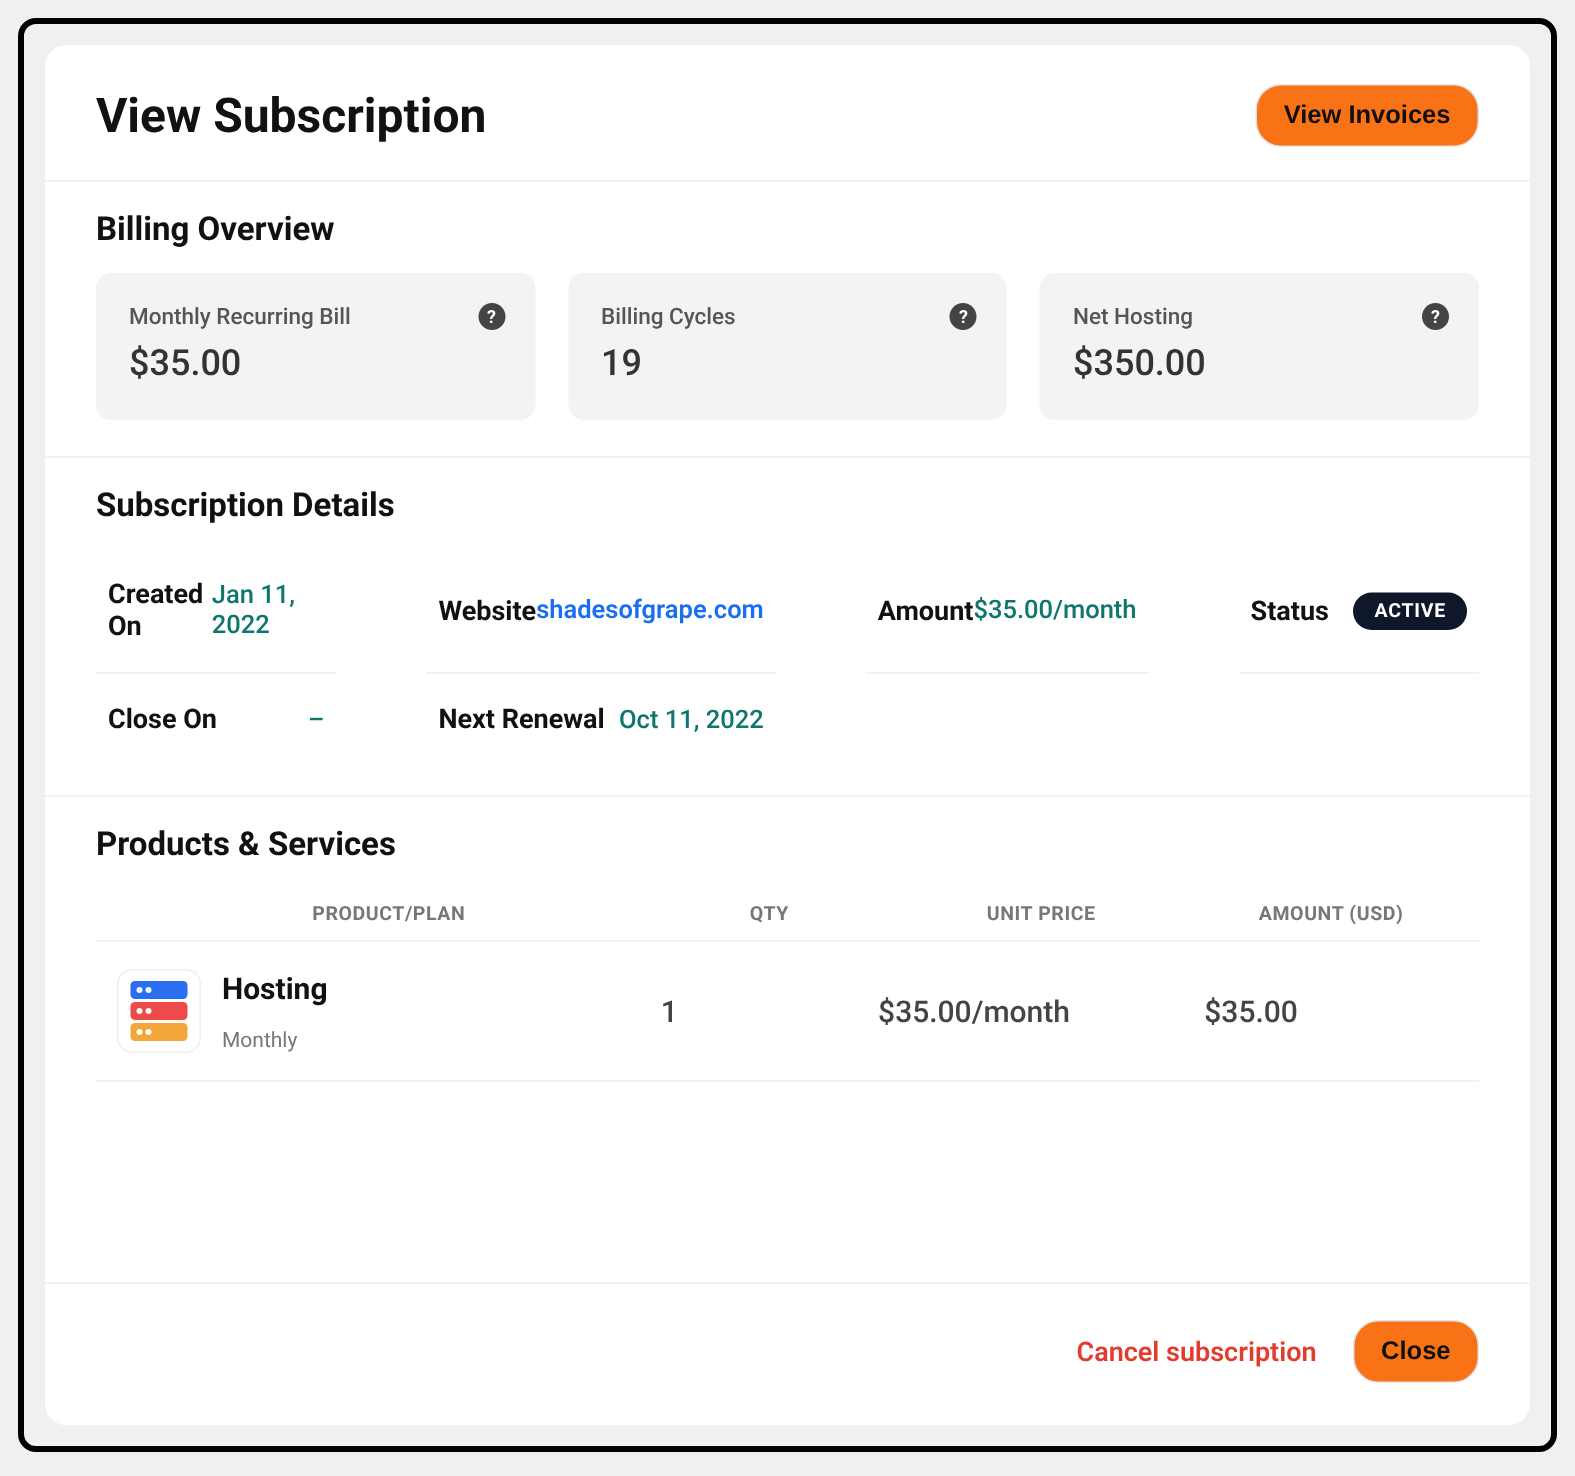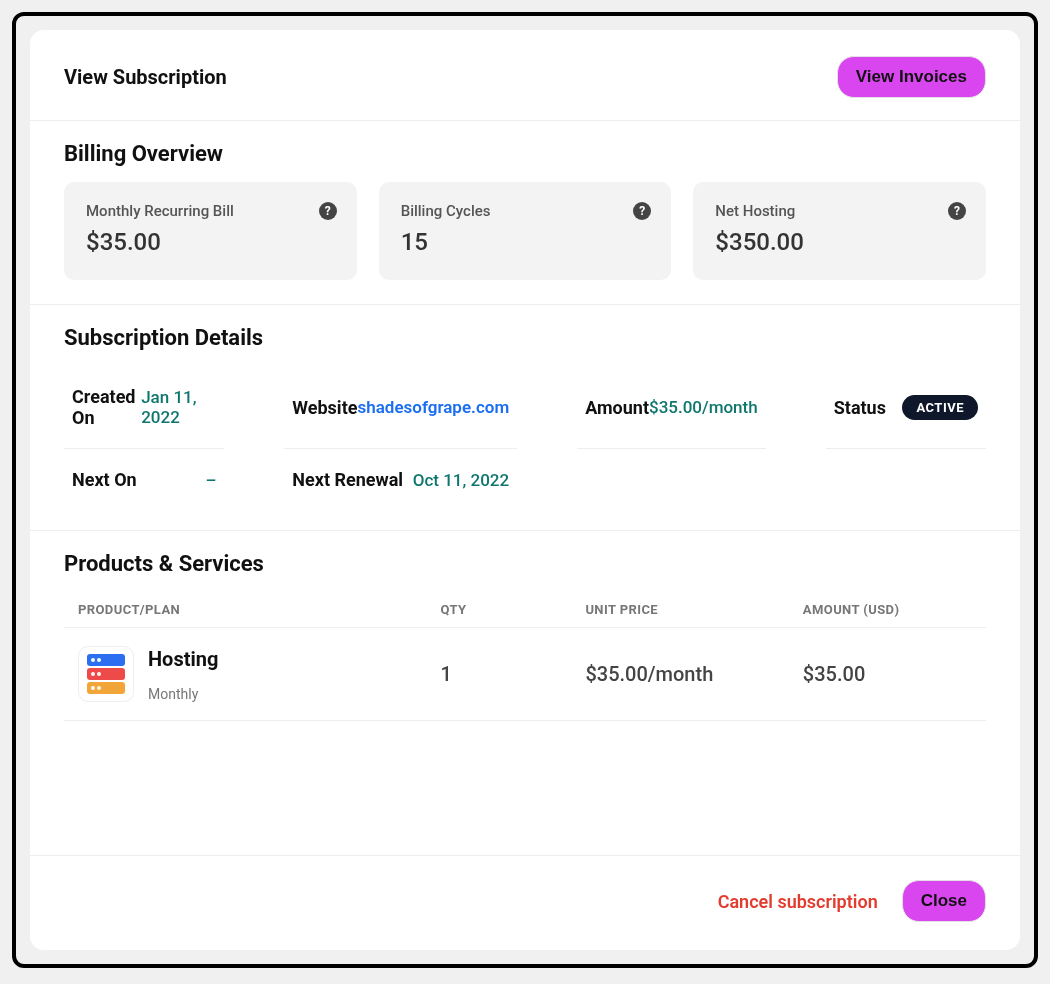--- a/index.html
+++ b/index.html
@@ -27,27 +27,27 @@
   }
   
   .modal-header {
     display: flex;
     align-items: center;
     justify-content: space-between;
     padding: 26px 34px 22px 34px;
     border-bottom: 1px solid #eee;
   }
   .modal-title {
-    font-size: 20px;
+    font-size: 32px;
     font-weight: 700;
     color: #111;
   }
   .btn {
     border: 1px solid #e2e2e2;
-    background: #d946ef;
+    background: #f97316;
     border-radius: 17px;
     padding: 10px 18px;
     font-size: 17px;
     font-weight: 600;
     color: #111;
     cursor: pointer;
   }
   
   .section-title {
     font-size: 22px;
@@ -141,20 +141,21 @@
     padding: 0 34px 10px 34px;
     flex: 1;
   }
   .prod-header, .prod-row {
     display: grid;
     grid-template-columns: 3fr 1.2fr 1.8fr 1.4fr;
     align-items: center;
   }
   .prod-header {
     padding: 10px 14px;
+    text-align: center;
   }
   .prod-header > div {
     font-size: 13px;
     font-weight: 700;
     color: #777;
     letter-spacing: 0.4px;
   }
   .prod-row {
     padding: 18px 14px;
     border-top: 1px solid #eee;
@@ -225,21 +226,21 @@
     <div class="section-title">Billing Overview</div>
     <div class="cards">
       <div class="card">
         <div class="help-icon">?</div>
         <div class="card-label">Monthly Recurring Bill</div>
         <div class="card-value">$35.00</div>
       </div>
       <div class="card">
         <div class="help-icon">?</div>
         <div class="card-label">Billing Cycles</div>
-        <div class="card-value">15</div>
+        <div class="card-value">19</div>
       </div>
       <div class="card">
         <div class="help-icon">?</div>
         <div class="card-label">Net Hosting</div>
         <div class="card-value">$350.00</div>
       </div>
     </div>
 
     <div class="section-title">Subscription Details</div>
     <div class="details">
@@ -253,21 +254,21 @@
       </div>
       <div class="detail-row">
         <span class="detail-label">Amount</span>
         <span class="detail-value">$35.00/month</span>
       </div>
       <div class="detail-row">
         <span class="detail-label">Status</span>
         <span class="badge">ACTIVE</span>
       </div>
       <div class="detail-row">
-        <span class="detail-label">Next On</span>
+        <span class="detail-label">Close On</span>
         <span class="detail-value">–</span>
       </div>
       <div class="detail-row">
         <span class="detail-label">Next Renewal</span>
         <span class="detail-value">Oct 11, 2022</span>
       </div>
     </div>
 
     <div class="section-title">Products &amp; Services</div>
     <div class="products">

